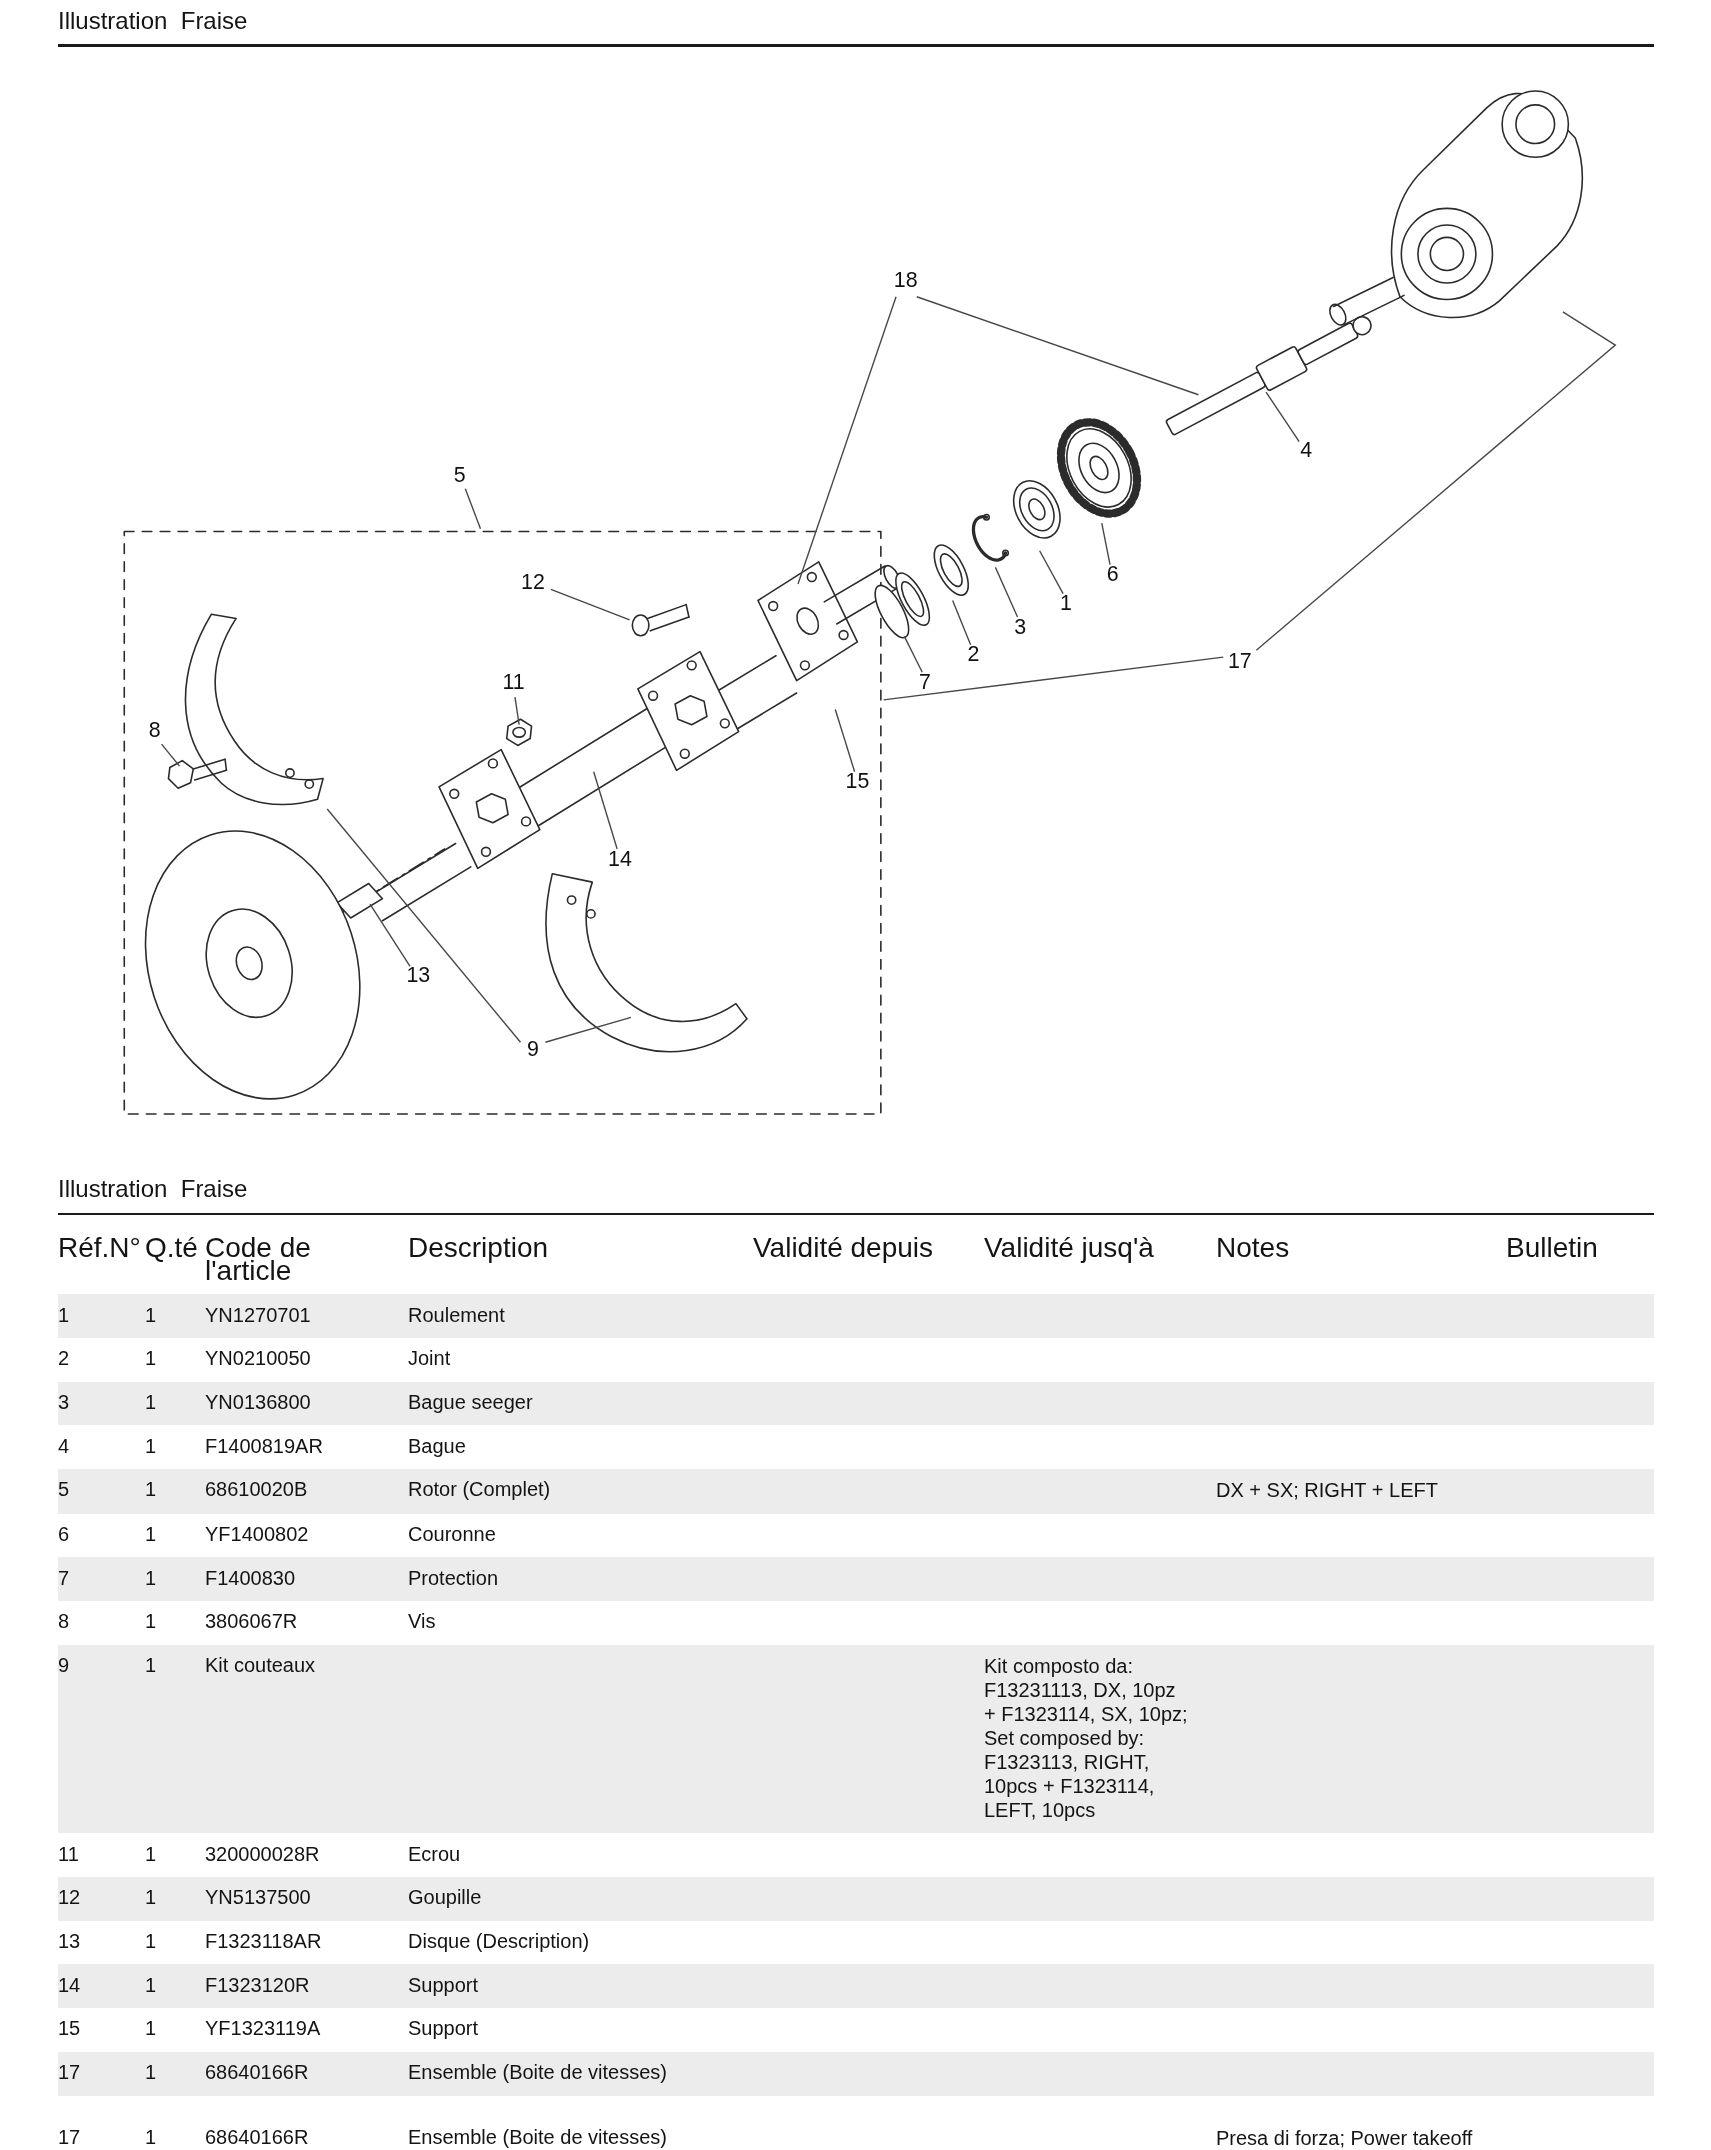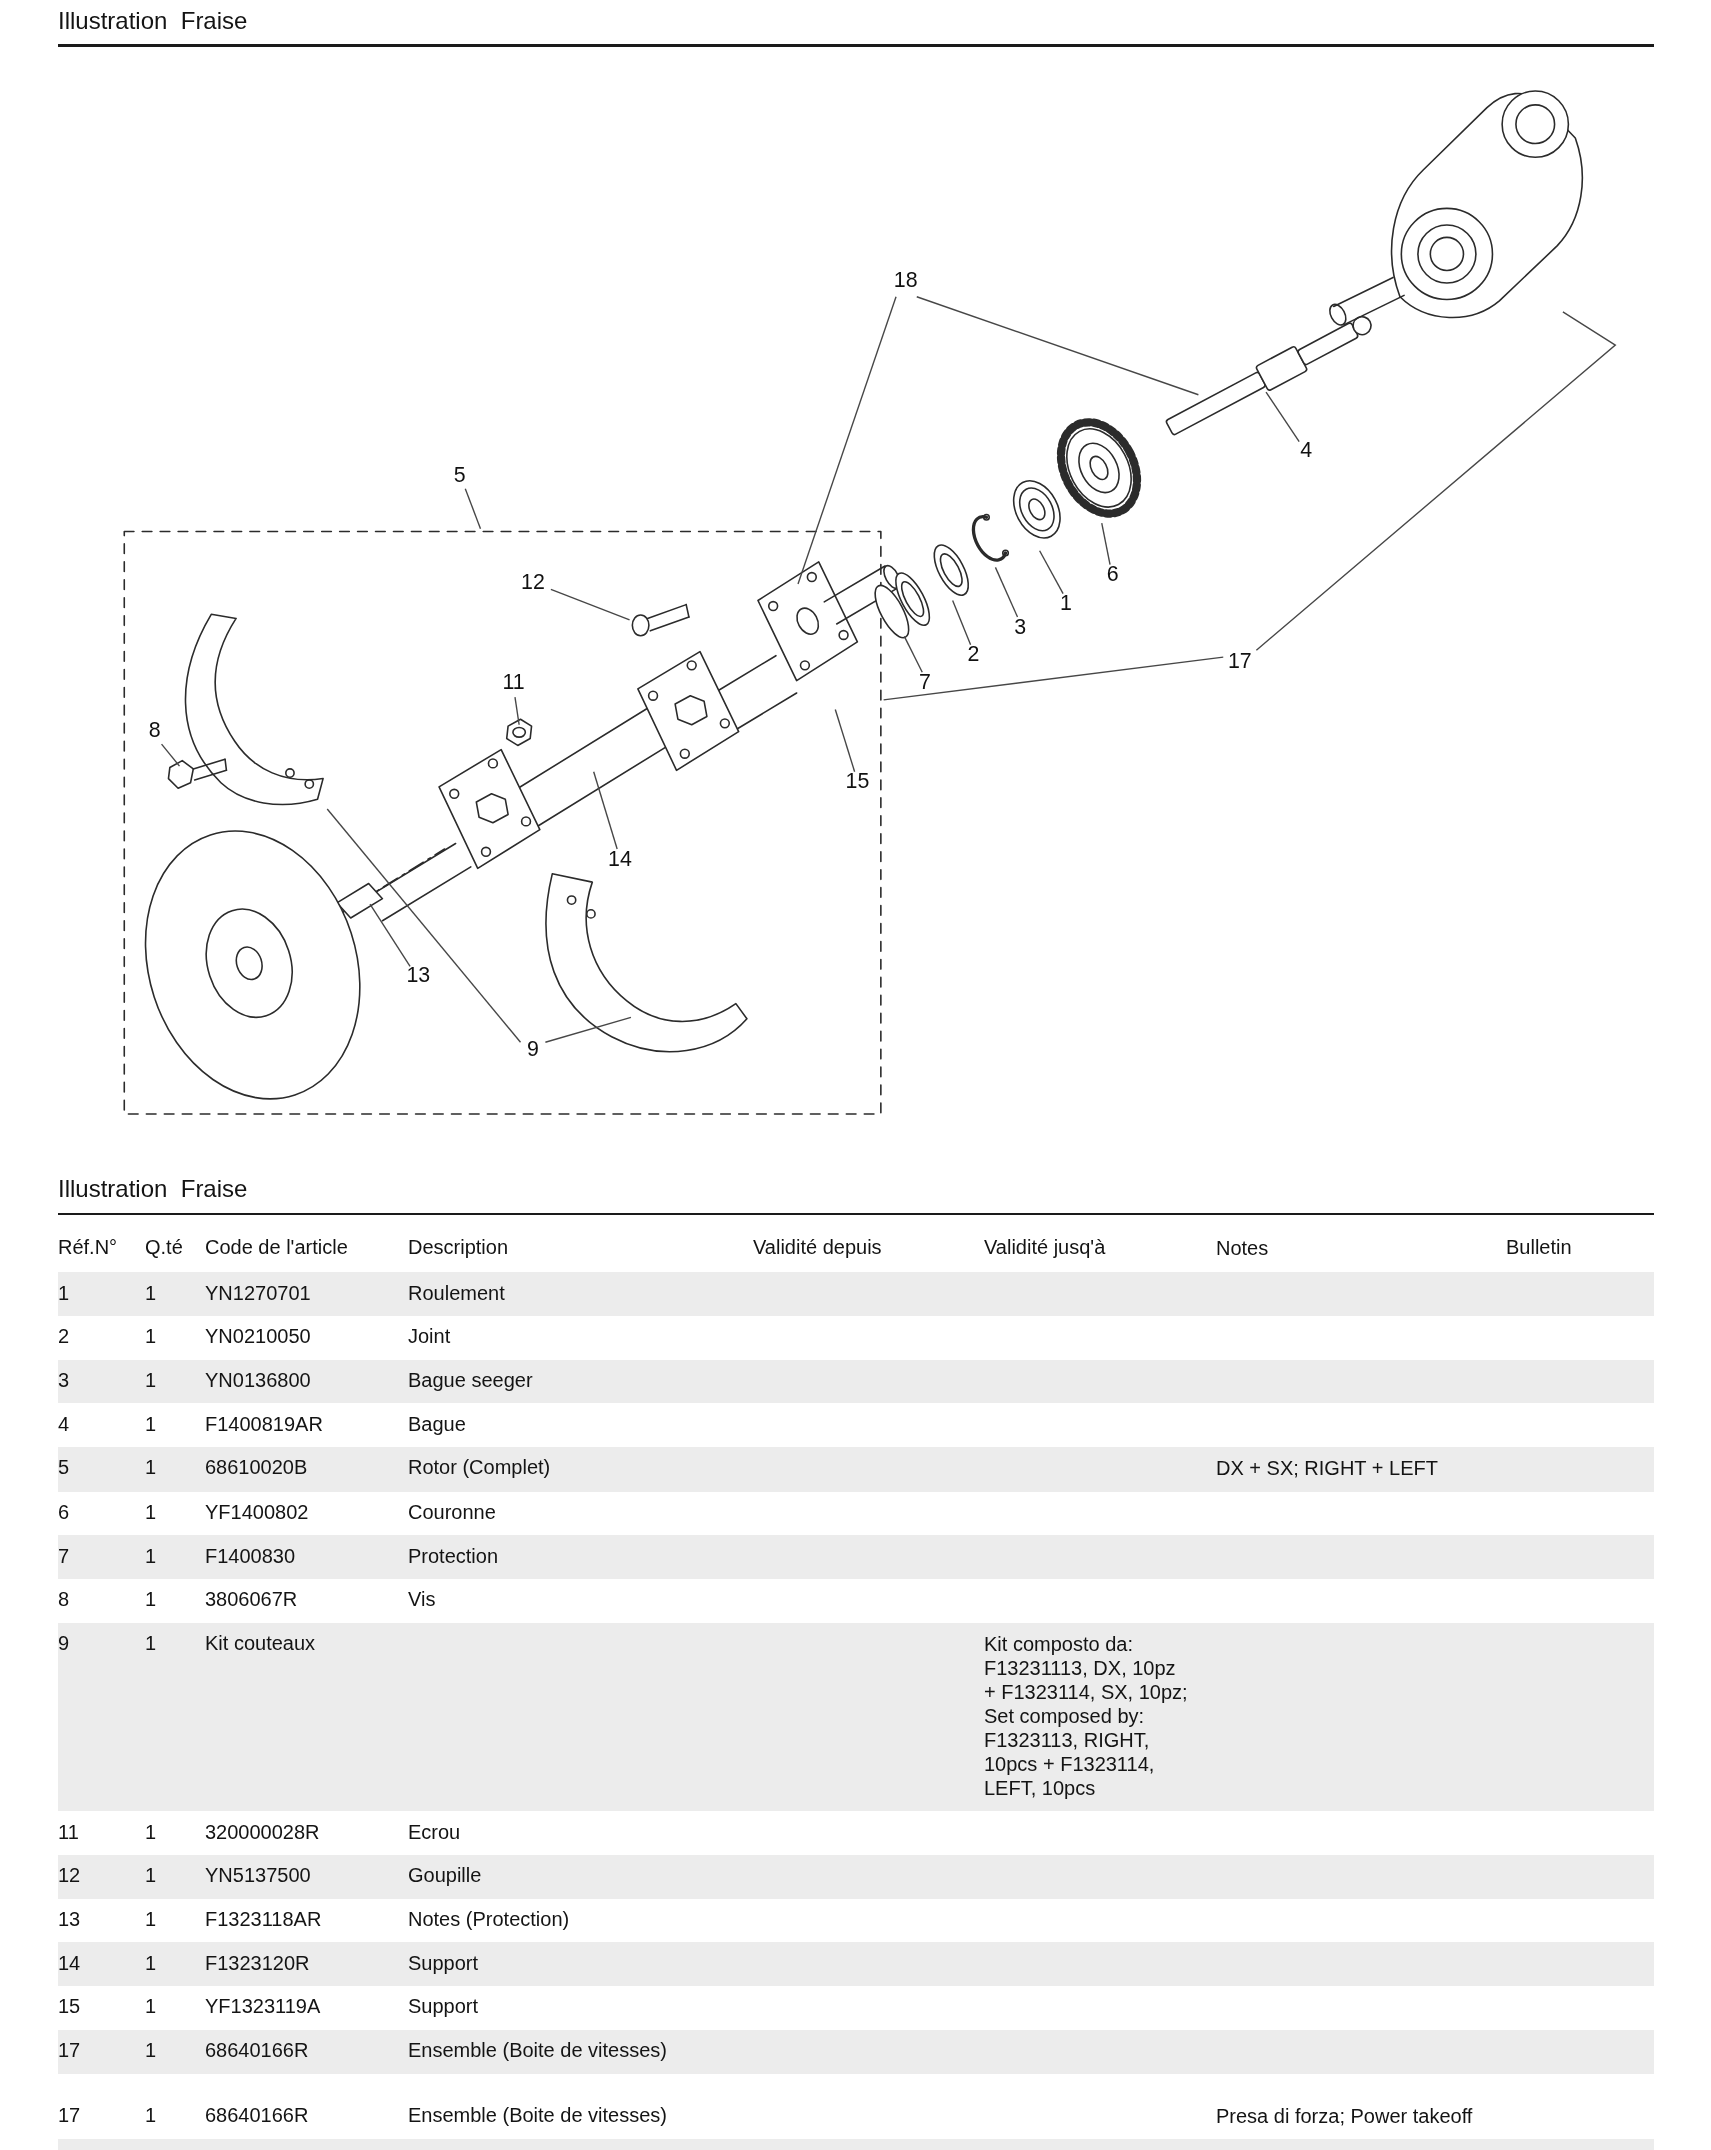--- a/index.html
+++ b/index.html
@@ -31,21 +31,21 @@
   }
   #callout-layer polyline { fill: none; stroke: #474747; stroke-width: 1; }
 
   .title2-block { margin-top: 41px; }
 
   .table-wrap { margin-top: 0; }
   .grid {
     display: grid;
     grid-template-columns: 87px 60px 203px 345px 231px 232px 290px 149px;
   }
-  .thead { padding: 21px 0 12.4px; font-size: 20px; }
+  .thead { padding: 21px 0 12.4px; font-size: 28px; }
   .trow  { padding: 9.3px 0 11.4px; font-size: 20px; }
   .trow.shade { background: #ececec; }
   .trow.gap { margin-top: 21px; }
   .cell { line-height: 23px; padding-right: 12.4px; overflow: visible; }
   .cell.c6 { padding-right: 28px; line-height: 24px; }
 </style>
 </head>
 <body>
 
 <div class="page">
@@ -352,21 +352,21 @@
           <div class="cell c3">Goupille</div>
           <div class="cell c4"></div>
           <div class="cell c5"></div>
           <div class="cell c6"></div>
           <div class="cell c7"></div>
         </div>
         <div class="trow grid">
           <div class="cell c0">13</div>
           <div class="cell c1">1</div>
           <div class="cell c2">F1323118AR</div>
-          <div class="cell c3">Notes (Protection)</div>
+          <div class="cell c3">Disque (Description)</div>
           <div class="cell c4"></div>
           <div class="cell c5"></div>
           <div class="cell c6"></div>
           <div class="cell c7"></div>
         </div>
         <div class="trow grid shade">
           <div class="cell c0">14</div>
           <div class="cell c1">1</div>
           <div class="cell c2">F1323120R</div>
           <div class="cell c3">Support</div>

